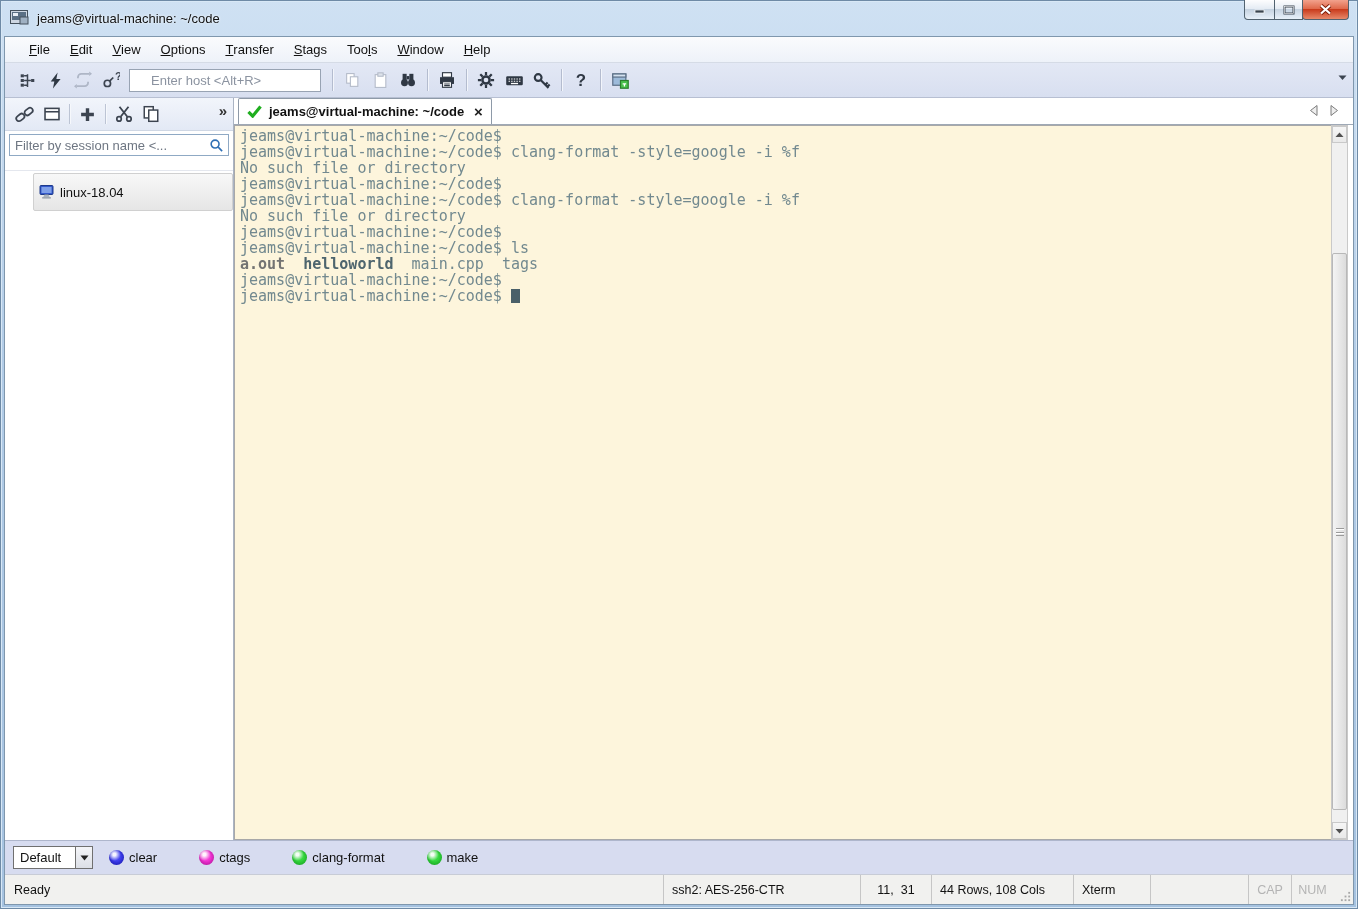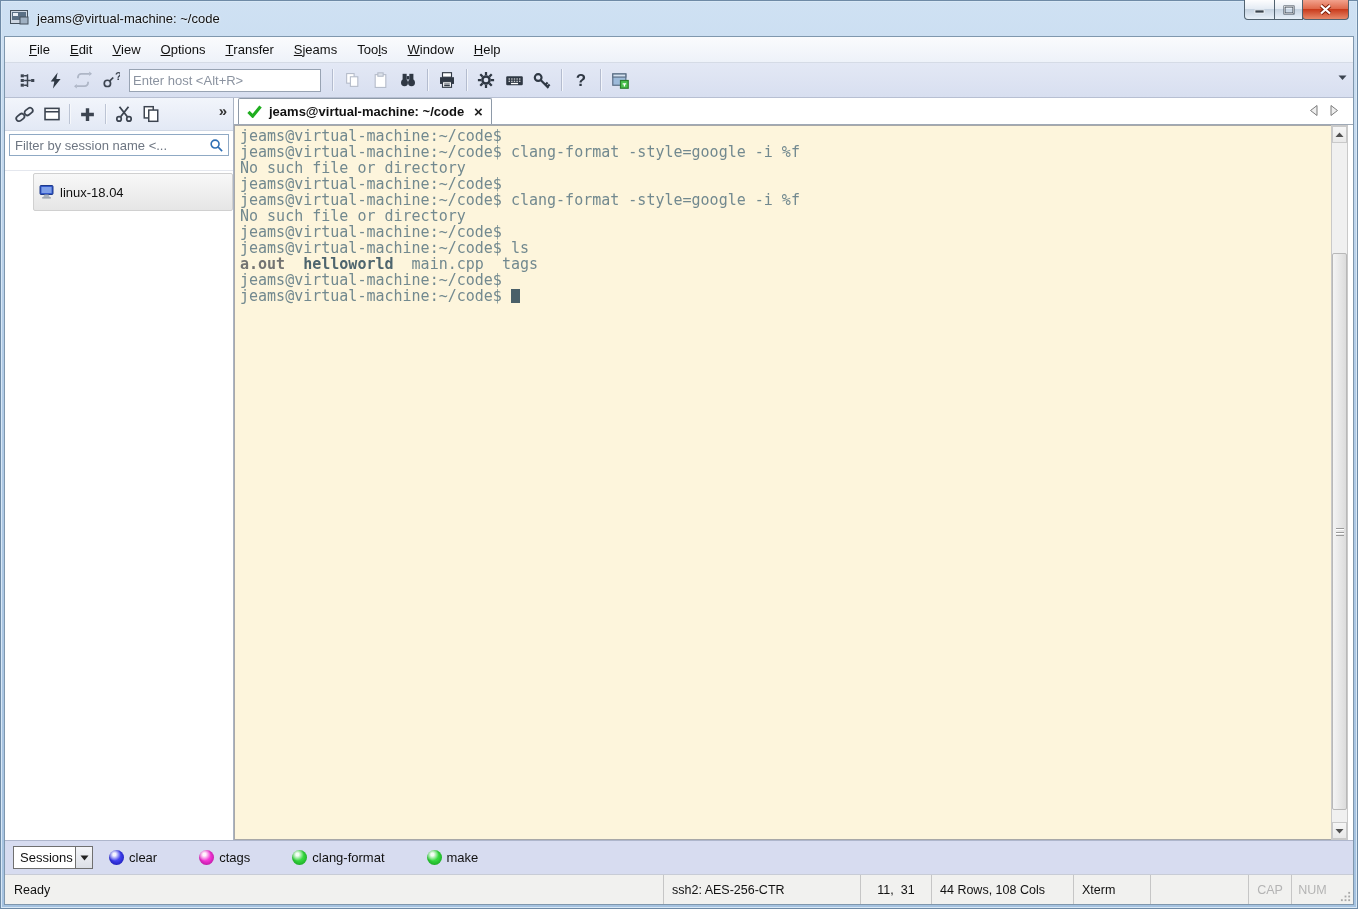--- a/index.html
+++ b/index.html
@@ -28,21 +28,21 @@
   
   .menubar{height:26px;background:linear-gradient(#fafbfd,#eef2f9);display:flex;align-items:stretch;
     border-bottom:1px solid #d5dbe6;padding-left:14px;font-size:13px;color:#111;}
   .menu-item{display:flex;align-items:center;padding:0 10px;cursor:default;}
   .menu-item .mnemonic{text-decoration:underline;}
   
   .toolbar{height:35px;background:linear-gradient(#e3e8f5,#d8dff0);display:flex;align-items:center;
     border-bottom:1px solid #b7bfd2;padding-left:8px;position:relative;}
   .tbtn{width:26px;height:26px;display:flex;align-items:center;justify-content:center;margin:0 1px;}
   .tsep{width:1px;height:22px;background:#b4bccf;margin:0 5px;box-shadow:1px 0 0 #f2f5fb;}
-  .host-input{width:192px;height:23px;border:1px solid #98a3b3;margin:0 6px 0 4px;padding:0 3px;
+  .host-input{width:192px;height:23px;border:1px solid #98a3b3;margin:0 6px 0 4px;padding:0 21px;
     font-family:"Liberation Sans",sans-serif;font-size:13px;color:#222;}
   .host-input::placeholder{color:#8b93a0;}
   .toolbar-overflow{position:absolute;right:6px;top:11px;}
   
   .main{flex:1;display:flex;min-height:0;}
   .session-panel{width:229px;background:#fff;border-right:1px solid #aab4c4;display:flex;flex-direction:column;}
   .sp-header{height:25px;background:linear-gradient(#dcebf9,#bed5ec);display:flex;align-items:center;
     padding:0 6px 0 8px;font-size:13px;color:#111;border-bottom:1px solid #c3d2e4;}
   .sp-header .sp-title{flex:1;}
   .sp-hbtn{width:20px;height:19px;display:flex;align-items:center;justify-content:center;}
@@ -166,21 +166,21 @@
           <span>ptions</span>
         </div>
         <div class="menu-item">
           <span></span>
           <span class="mnemonic">T</span>
           <span>ransfer</span>
         </div>
         <div class="menu-item">
           <span></span>
           <span class="mnemonic">S</span>
-          <span>jeams</span>
+          <span>tags</span>
         </div>
         <div class="menu-item">
           <span>Too</span>
           <span class="mnemonic">l</span>
           <span>s</span>
         </div>
         <div class="menu-item">
           <span></span>
           <span class="mnemonic">W</span>
           <span>indow</span>
@@ -402,21 +402,21 @@
                   <path d="M4.5 5.5 0.5 1h8z" fill="#505050"></path>
                 </svg>
             </div>
           </div>
         </div>
       </div>
     </div>
 
     <div class="buttonbar">
       <div class="combo">
-        <span class="combo-field">Sessions</span>
+        <span class="combo-field">Default</span>
         <span class="combo-btn">
           <svg width="9" height="6" viewBox="0 0 9 6">
               <path d="M0.5 0.5h8L4.5 5.5z" fill="#222"></path>
             </svg>
         </span>
       </div>
       <div style="display:flex;align-items:center;gap:20px;">
           <div class="bb-btn">
             <span class="ball" style="background: radial-gradient(circle at 36% 30%, rgba(255, 255, 255, 0.95) 0px, rgba(255, 255, 255, 0.95) 10%, rgba(255, 255, 255, 0) 45%), radial-gradient(circle at 50% 45%, rgb(64, 64, 240) 35%, rgb(20, 20, 168) 92%);"></span>
             <span class="bb-label">clear</span>

